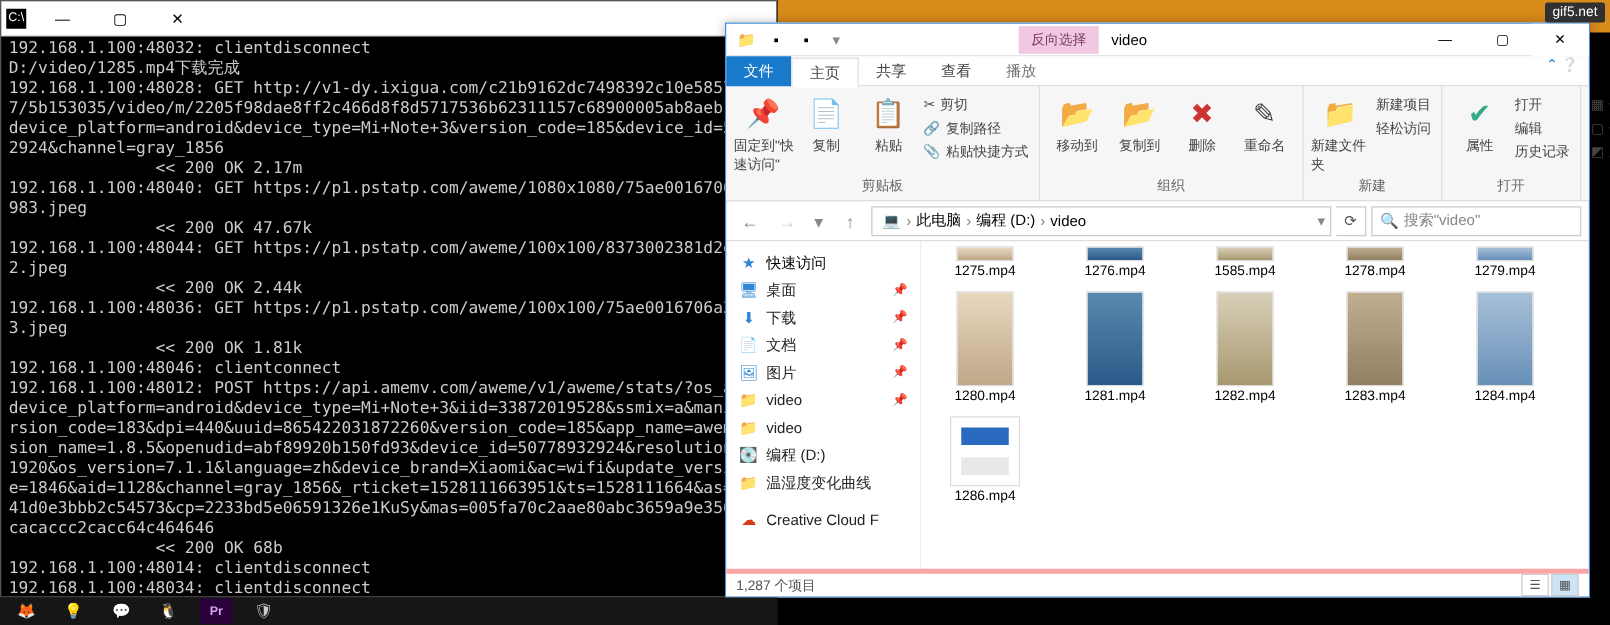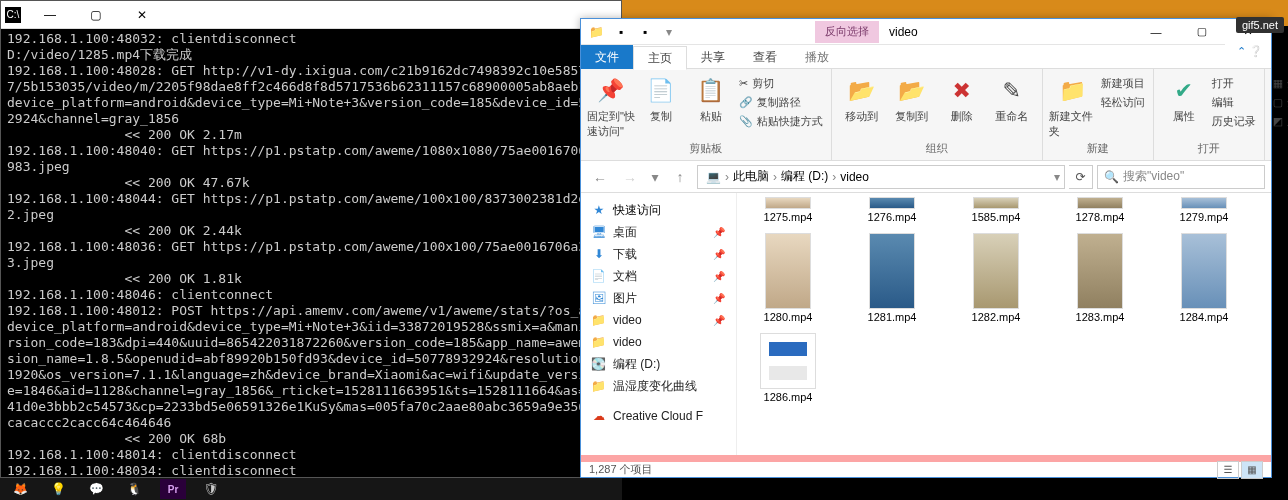--- a/index.html
+++ b/index.html
@@ -9,21 +9,21 @@
 .cmd { position:absolute; left:0; top:0; width:622px; height:478px; background:#000; border:1px solid #555; }
 .cmd-title { height:28px; background:#fff; display:flex; align-items:center; padding:0 4px; font-size:12px; color:#000; border-bottom:1px solid #ddd; }
 .cmd-title .icon { width:16px; height:16px; background:#000; margin-right:6px; display:flex; align-items:center; justify-content:center; color:#fff; font-size:10px; }
 .cmd-title .ttl { flex:1; }
 .cmd-title .btns { display:flex; }
 .cmd-title .btn { width:46px; height:28px; display:flex; align-items:center; justify-content:center; font-size:12px; color:#000; }
 .cmd-body { padding:2px 6px; font-family:Consolas,monospace; font-size:13px; line-height:16px; color:#ccc; white-space:pre; overflow:hidden; }
 
 
 .orange-strip { position:absolute; left:622px; top:0; right:0; height:26px; background:#d88a1a; }
-.watermark { position:absolute; right:4px; top:17px; background:#313131; color:#fff; font-size:11px; padding:2px 6px; border-radius:2px; z-index:50; }
+.watermark { position:absolute; right:4px; top:2px; background:#313131; color:#fff; font-size:11px; padding:2px 6px; border-radius:2px; z-index:50; }
 
 
 .expl { position:absolute; left:580px; top:18px; width:692px; height:460px; background:#fff; border:1px solid #4a90d9; box-shadow:0 0 8px rgba(0,0,0,.3); }
 
 
 .et { height:26px; display:flex; align-items:center; border-bottom:1px solid #e5e5e5; }
 .et .qat { display:flex; align-items:center; padding:0 4px; }
 .et .qat .qi { width:24px; height:22px; display:flex; align-items:center; justify-content:center; font-size:12px; }
 .et .contextual { margin-left:130px; background:#f0c8e0; padding:0 10px; font-size:11px; color:#7a3a6a; height:22px; display:flex; align-items:center; }
 .et .wtitle { margin-left:10px; font-size:12px; color:#000; flex:1; }
@@ -74,21 +74,21 @@
 .thumb .pic.icon::before { content:''; position:absolute; top:8px; left:8px; right:8px; height:14px; background:#2a6bbf; }
 .thumb .pic.icon::after { content:''; position:absolute; bottom:8px; left:8px; right:8px; height:14px; background:#e8e8e8; }
 .thumb .fname { font-size:11px; color:#000; text-align:right; white-space:nowrap; }
 .pic.p1 { background:linear-gradient(#e8d8c0,#c0a888); }
 .pic.p2 { background:linear-gradient(#5a8ab0,#2a5a88); }
 .pic.p3 { background:linear-gradient(#d8d0b8,#a89870); }
 .pic.p4 { background:linear-gradient(#c0b090,#908060); }
 .pic.p5 { background:linear-gradient(#a8c0d8,#6890b8); }
 
 
-.status { position:absolute; bottom:0; left:0; right:0; height:22px; border-top:7px solid #fca5a5; display:flex; align-items:center; padding:0 8px; font-size:11px; color:#555; background:#fff; }
+.status { position:absolute; bottom:0; left:0; right:0; height:22px; border-top:4px solid #fca5a5; display:flex; align-items:center; padding:0 8px; font-size:11px; color:#555; background:#fff; }
 .status .viewbtns { margin-left:auto; display:flex; gap:2px; }
 .status .viewbtns div { width:22px; height:18px; border:1px solid #ccc; display:flex; align-items:center; justify-content:center; font-size:10px; }
 
 
 .taskbar { position:absolute; left:0; bottom:0; width:622px; height:22px; background:#161616; display:flex; align-items:center; gap:12px; padding:0 8px; }
 .taskbar .tico { width:26px; height:20px; display:flex; align-items:center; justify-content:center; color:#ccc; font-size:12px; }
 .tico.pr { background:#2a003a; color:#d8a0f0; font-weight:bold; font-size:10px;text-align:center; }
 </style>
 </head>
 <body>

